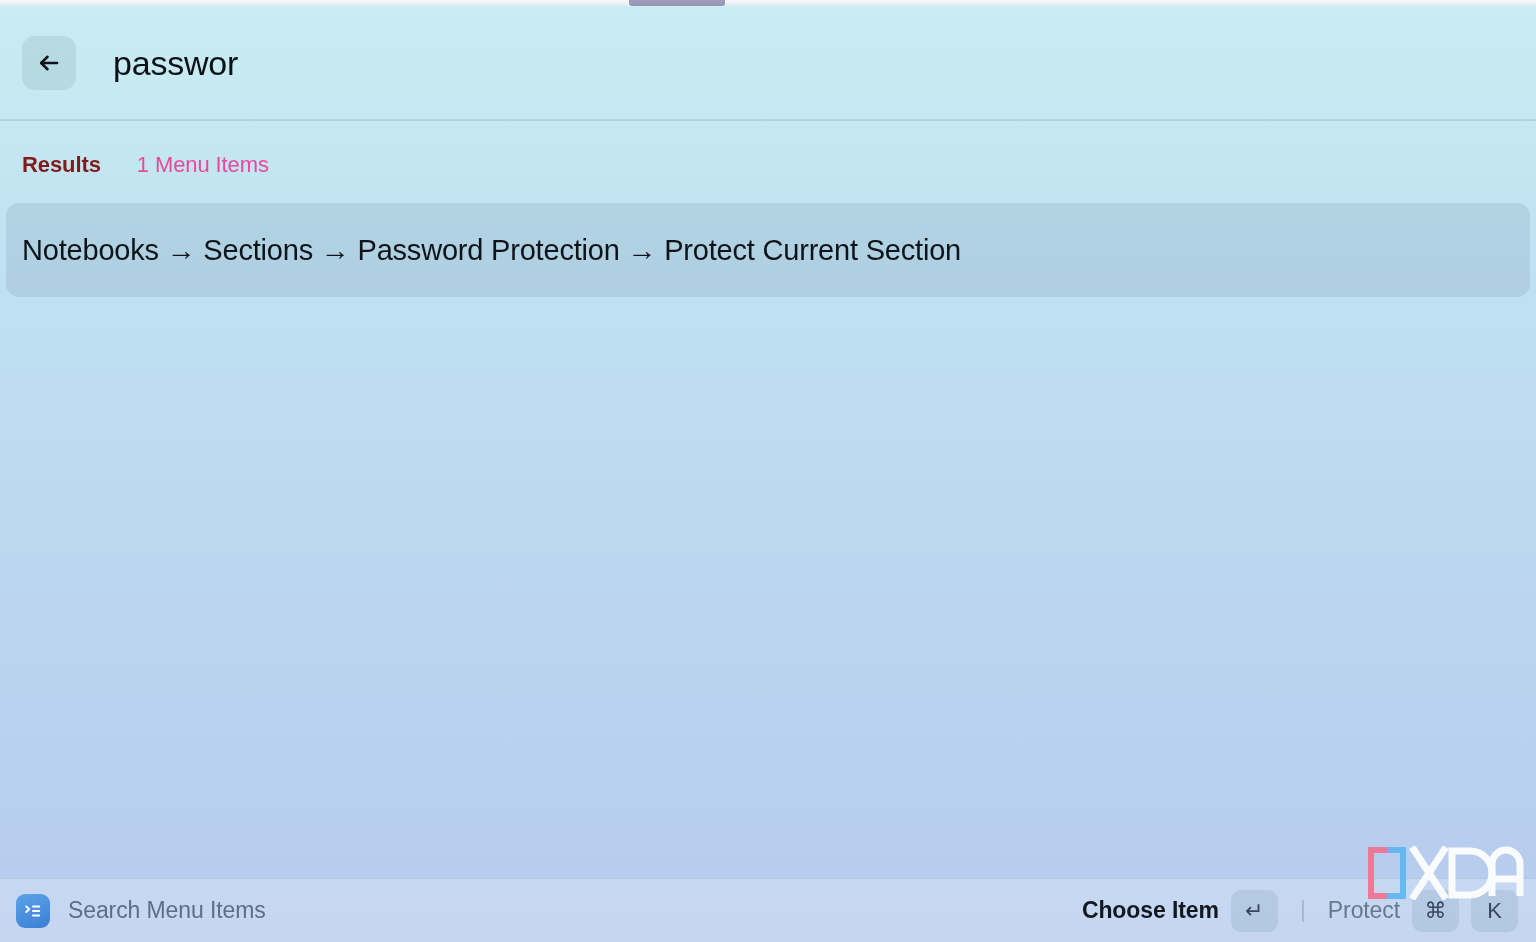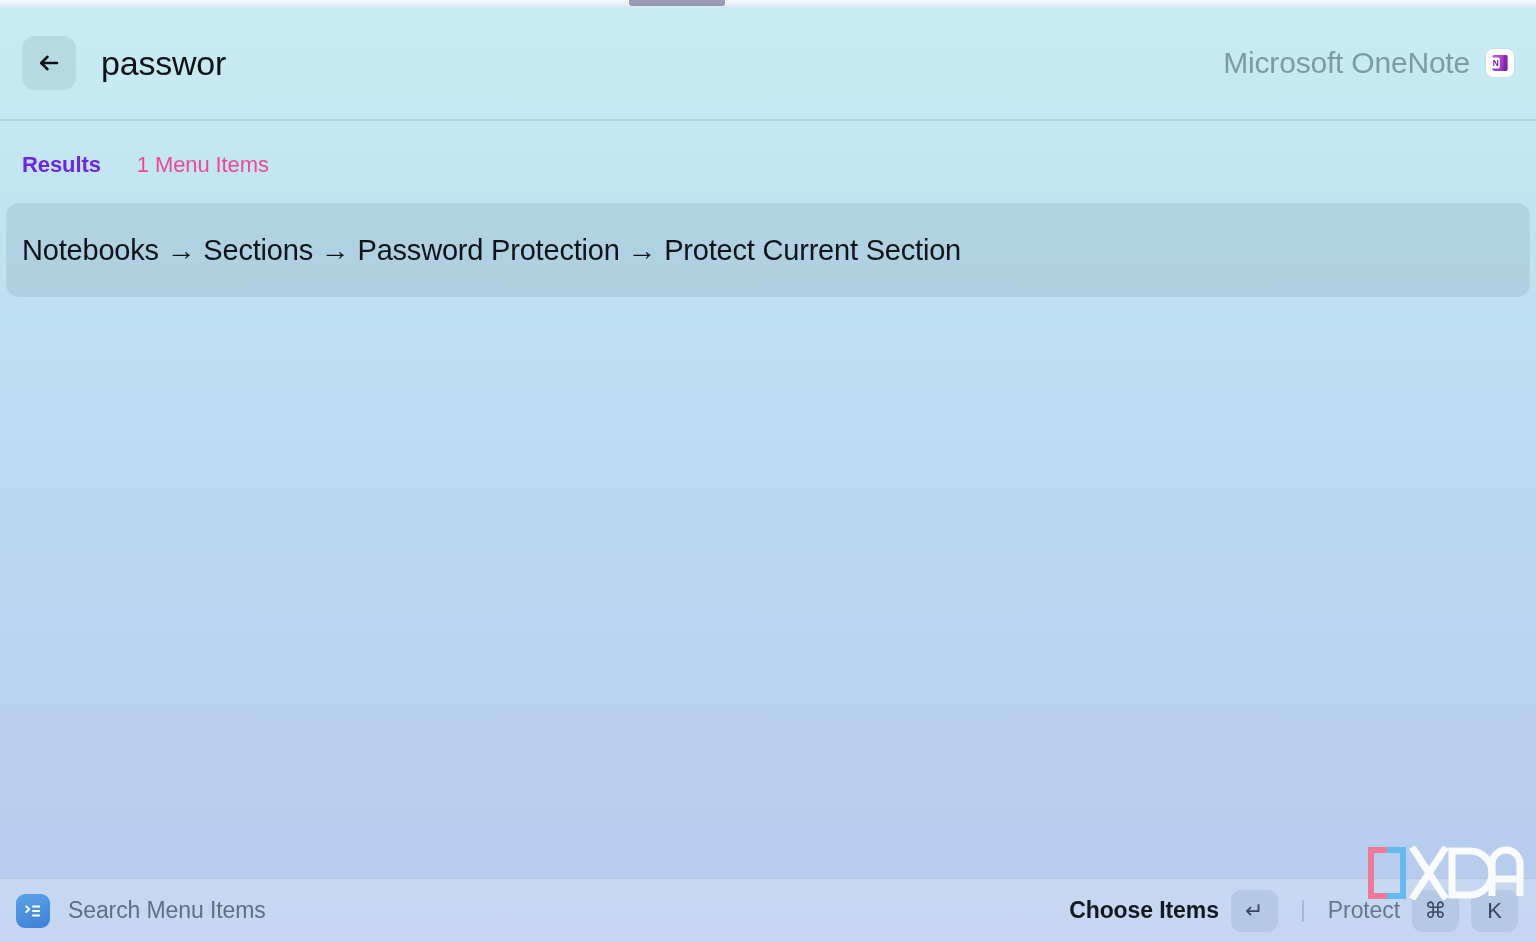--- a/index.html
+++ b/index.html
@@ -68,21 +68,21 @@
     background: rgba(140,175,185,0.28);
     display: flex;
     align-items: center;
     justify-content: center;
     flex: 0 0 auto;
     cursor: pointer;
   }
   .back-button svg { display: block; }
 
   .query-text {
-    margin-left: 25px;
+    margin-left: 37px;
     font-size: 34px;
     font-weight: 400;
     color: #0c1116;
     letter-spacing: -0.2px;
     line-height: 1;
     white-space: nowrap;
   }
 
   .header-right {
     margin-left: auto;
@@ -123,21 +123,21 @@
     position: absolute;
     top: 152px;
     left: 22px;
     display: flex;
     align-items: baseline;
     gap: 36px;
   }
   .results-label {
     font-size: 22px;
     font-weight: 700;
-    color: #6d28d9;
+    color: #7f1d1d;
     letter-spacing: -0.1px;
   }
   .results-count {
     font-size: 22px;
     font-weight: 400;
     color: #ec4899;
     letter-spacing: -0.1px;
   }
 
   .result-list {
@@ -269,37 +269,20 @@
     <span>
       <svg width="30" height="30" viewBox="0 0 30 30" fill="none">
         <path d="M23 15H7.5" stroke="#0d1218" stroke-width="2.6" stroke-linecap="round"></path>
         <path d="M13.5 8.8L7.2 15l6.3 6.2" stroke="#0d1218" stroke-width="2.6" stroke-linecap="round" stroke-linejoin="round"></path>
       </svg>
     </span>
   </div>
 
   <div class="query-text">passwor</div>
 
-  <div class="header-right">
-    <div class="app-name">Microsoft OneNote</div>
-    <div class="app-icon">
-      <svg width="22" height="22" viewBox="0 0 22 22">
-        <defs>
-          <linearGradient id="one-g" x1="0" y1="0" x2="1" y2="1">
-            <stop offset="0%" stop-color="#c056e0"></stop>
-            <stop offset="100%" stop-color="#8b2bb8"></stop>
-          </linearGradient>
-        </defs>
-        <rect x="3.5" y="3" width="15" height="16" rx="1.8" fill="url(#one-g)"></rect>
-        <rect x="14.6" y="3" width="3.9" height="16" rx="1.4" fill="#6b1894" opacity="0.55"></rect>
-        <rect x="2.6" y="5.6" width="8.2" height="10.8" rx="1.5" fill="#ffffff"></rect>
-        <text x="6.7" y="13.9" font-family="'Liberation Sans', sans-serif" font-size="8.4" font-weight="bold" fill="#7719aa" text-anchor="middle">N</text>
-      </svg>
-    </div>
-  </div>
 </div>
 
 <div class="header-divider"></div>
 
 <div class="results-header">
   <span class="results-label">Results</span>
   <span class="results-count">1 Menu Items</span>
 </div>
 
 <div class="result-list">
@@ -316,21 +299,21 @@
         <path d="M4.2 6.4L7.2 9.2 4.2 12" stroke="#ffffff" stroke-width="1.9" stroke-linecap="round" stroke-linejoin="round"></path>
         <rect x="10" y="5.6" width="8.2" height="2" rx="1" fill="#ffffff"></rect>
         <rect x="10" y="10" width="8.2" height="2" rx="1" fill="#ffffff"></rect>
         <rect x="10" y="14.4" width="8.2" height="2" rx="1" fill="#ffffff"></rect>
       </svg>
     </div>
     <div class="footer-hint">Search Menu Items</div>
   </div>
 
   <div class="footer-right">
-    <span class="action-label">Choose Items</span>
+    <span class="action-label">Choose Item</span>
     <span class="key-badge">↵</span>
 
     <span class="footer-sep"></span>
 
     <span class="action-label muted">Protect</span>
     <span class="key-badge">⌘</span>
     <span class="key-badge">K</span>
   </div>
 </div>
 

